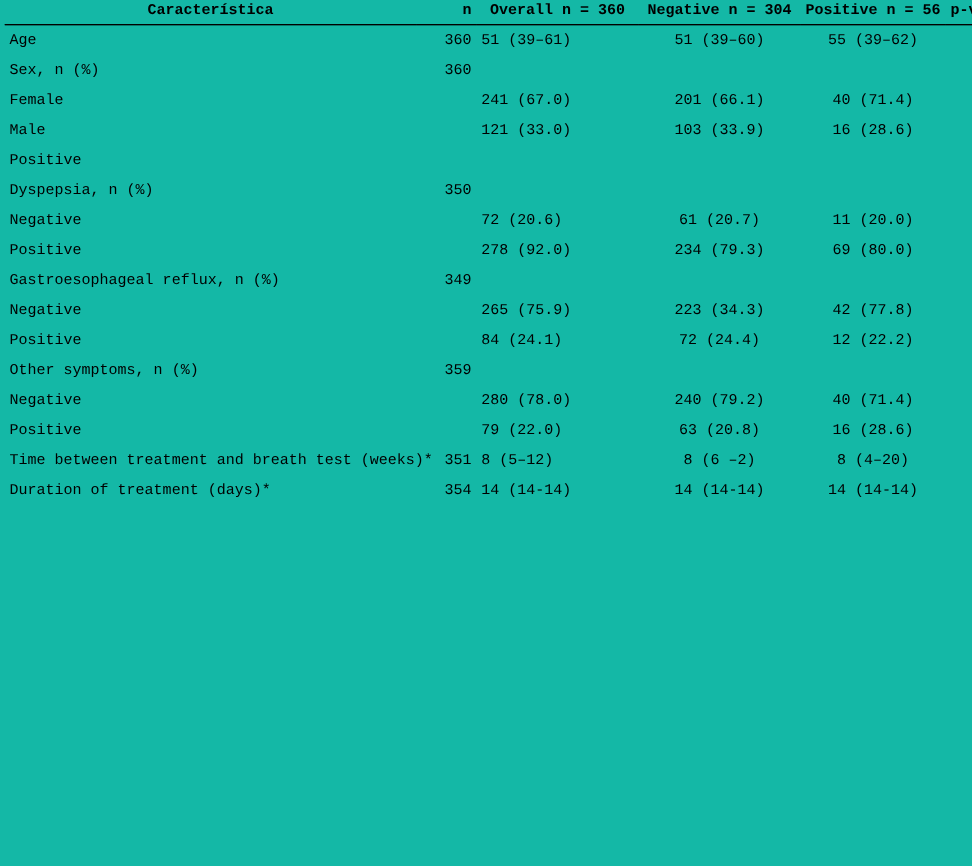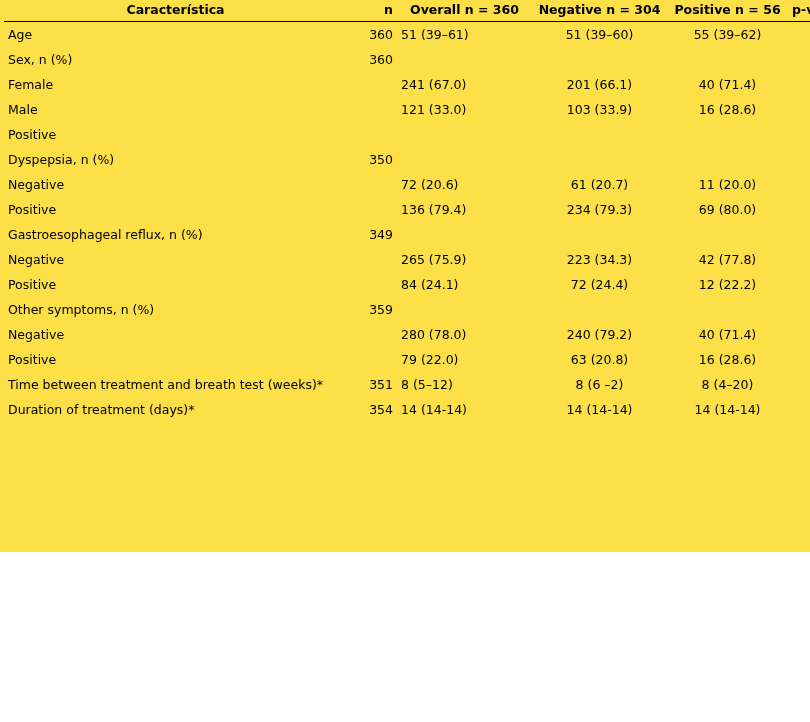--- a/index.html
+++ b/index.html
@@ -10,22 +10,23 @@
   body {
     width: 810px;
     height: 722px;
     font-family: "DejaVu Sans", sans-serif;
     color: #000000;
     overflow: hidden;
   }
   .sheet {
     position: relative;
     width: 810px;
-    height: 552px;
-    background: #fde047;
+    height: 722px;
+    background: #14b8a6;
+    font-family: Liberation Mono, monospace;
   }
   table.stats {
     border-collapse: collapse;
     width: 800px;
     margin: 0 0 0 4px;
     table-layout: fixed;
     font-size: 12.5px;
   }
   table.stats thead th {
     font-weight: bold;
@@ -127,21 +128,21 @@
           <td class="col-char">Negative</td>
           <td class="col-n"></td>
           <td class="col-ov">72 (20.6)</td>
           <td class="col-neg">61 (20.7)</td>
           <td class="col-pos">11 (20.0)</td>
           <td class="col-p"></td>
         </tr>
         <tr>
           <td class="col-char">Positive</td>
           <td class="col-n"></td>
-          <td class="col-ov">136 (79.4)</td>
+          <td class="col-ov">278 (92.0)</td>
           <td class="col-neg">234 (79.3)</td>
           <td class="col-pos">69 (80.0)</td>
           <td class="col-p"></td>
         </tr>
         <tr>
           <td class="col-char">Gastroesophageal reflux, n (%)</td>
           <td class="col-n">349</td>
           <td class="col-ov"></td>
           <td class="col-neg"></td>
           <td class="col-pos"></td>

